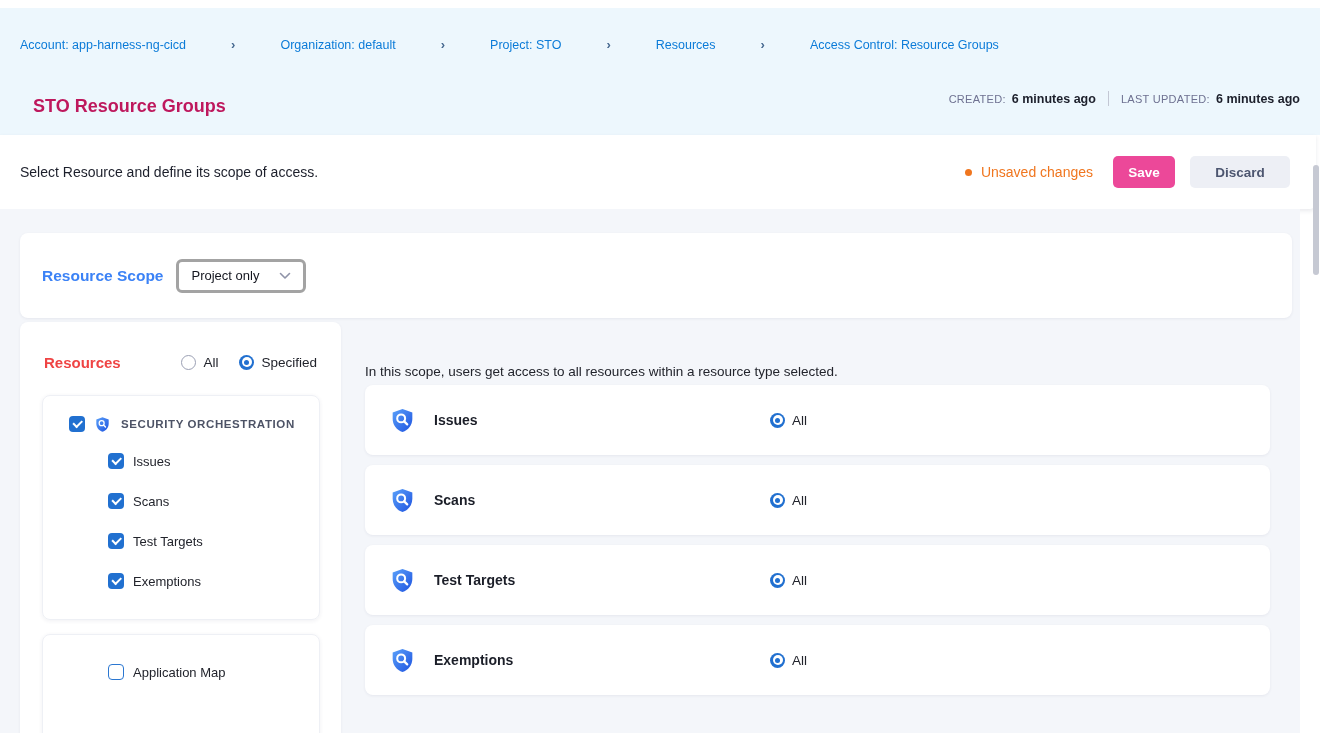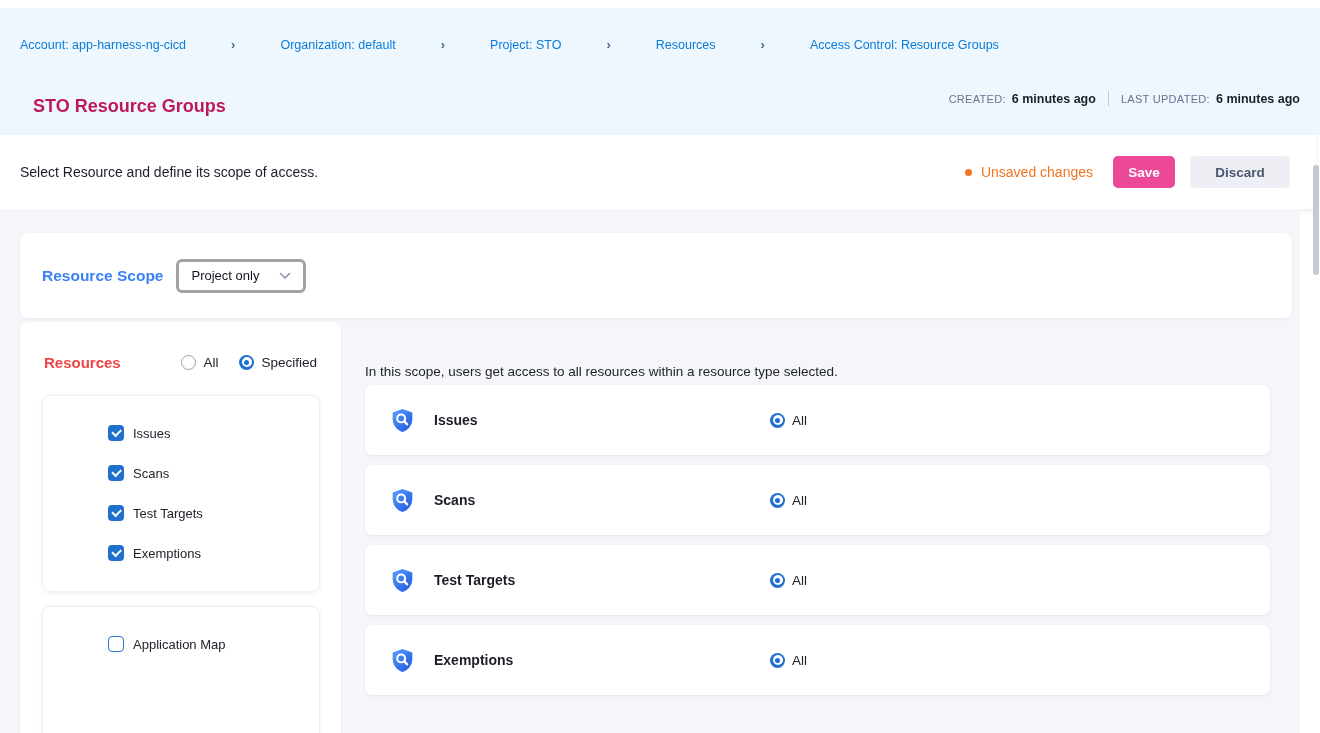--- a/index.html
+++ b/index.html
@@ -174,20 +174,27 @@
         <i class="radio off"></i>
         <span>All</span>
       </span>
       <span class="radio-opt">
         <i class="radio on"></i>
         <span>Specified</span>
       </span>
     </div>
 
     <div class="group-card">
+      <div class="group-row">
+        <i class="checkbox checked"></i>
+        <svg class="group-icon">
+            <use href="#ic-sto"></use>
+          </svg>
+        <span class="group-name">SECURITY ORCHESTRATION</span>
+      </div>
       <div class="group-items">
         <div class="group-item">
           <i class="checkbox checked"></i>
           <span>Issues</span>
         </div>
         <div class="group-item">
           <i class="checkbox checked"></i>
           <span>Scans</span>
         </div>
         <div class="group-item">

